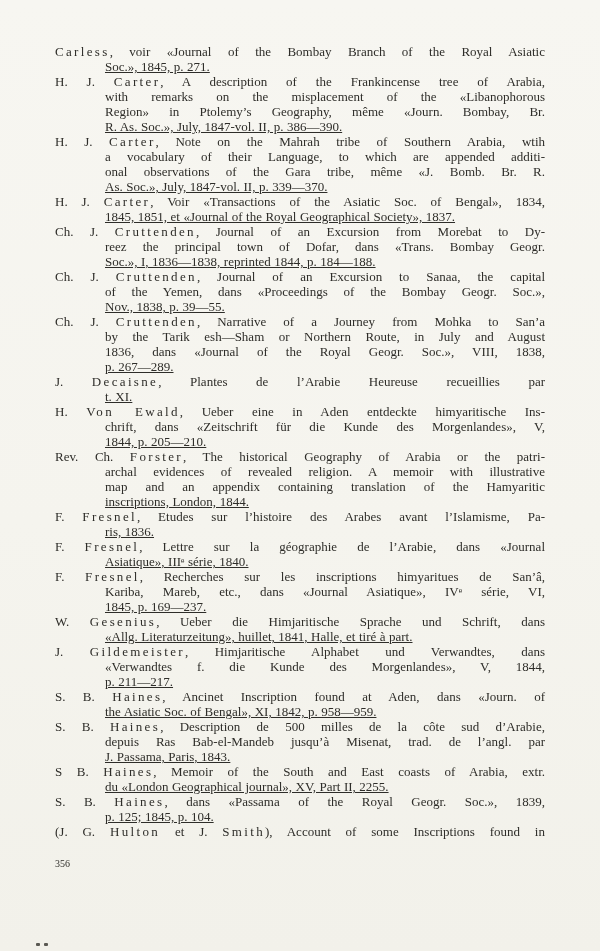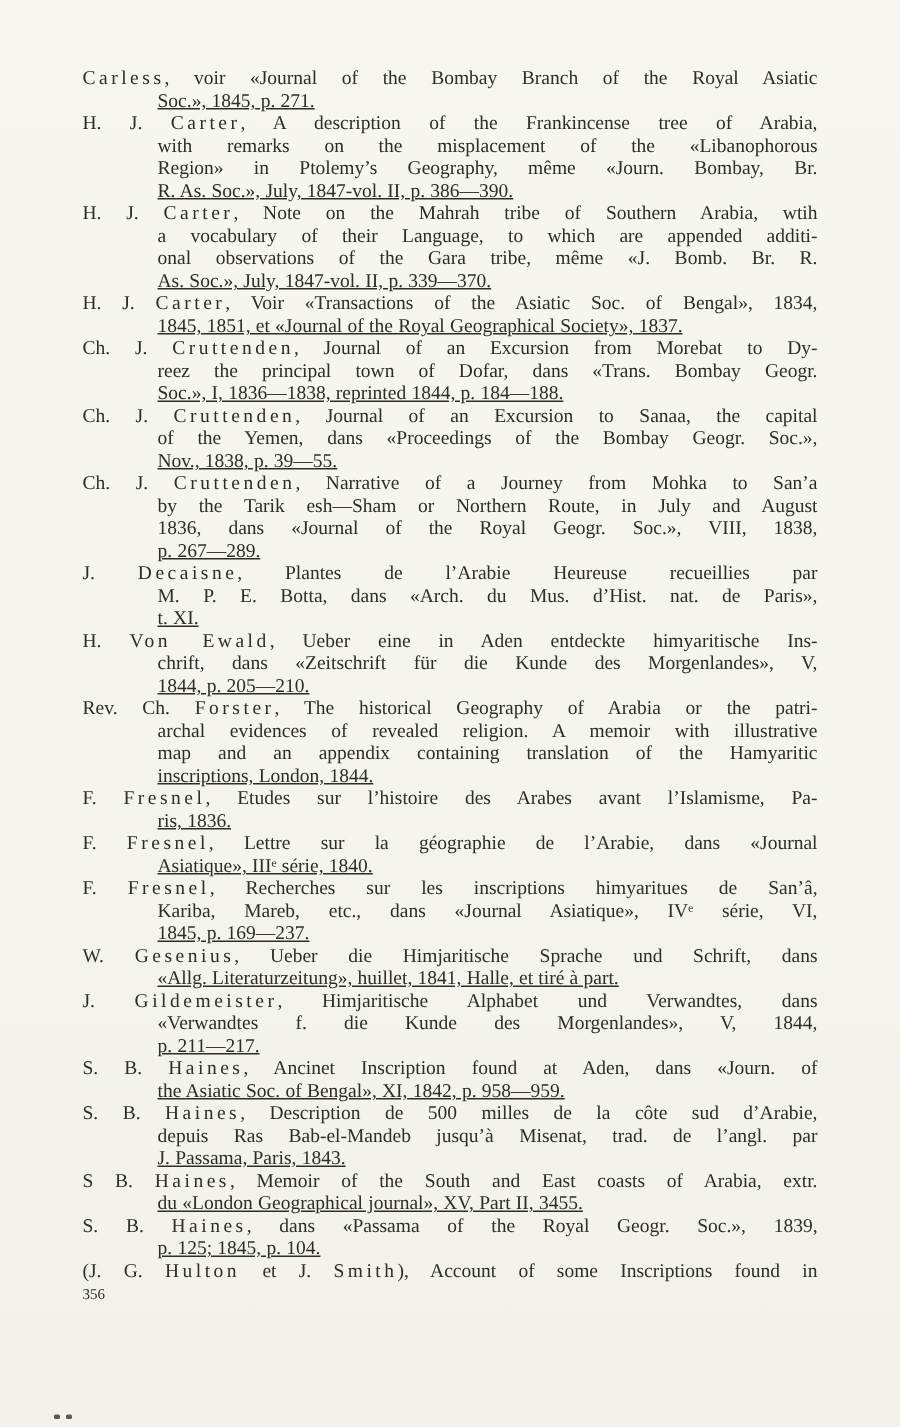--- a/index.html
+++ b/index.html
@@ -77,21 +77,20 @@
         <div class="line cont last"><span class="plain">Nov., 1838, p. 39—55.</span></div>
       </div>
       <div class="entry">
         <div class="line first"><span class="plain">Ch. J. </span><span class="name-spaced">Cruttenden</span><span class="plain">, Narrative of a Journey from Mohka to San’a</span></div>
         <div class="line cont"><span class="plain">by the Tarik esh—Sham or Northern Route, in July and August</span></div>
         <div class="line cont"><span class="plain">1836, dans «Journal of the Royal Geogr. Soc.», VIII, 1838,</span></div>
         <div class="line cont last"><span class="plain">p. 267—289.</span></div>
       </div>
       <div class="entry">
         <div class="line first"><span class="plain">J. </span><span class="name-spaced">Decaisne</span><span class="plain">, Plantes de l’Arabie Heureuse recueillies par</span></div>
-        <div class="line cont"><span class="plain">M. P. E. Botta, dans «Arch. du Mus. d’Hist. nat. de Paris»,</span></div>
         <div class="line cont last"><span class="plain">t. XI.</span></div>
       </div>
       <div class="entry">
         <div class="line first"><span class="plain">H. </span><span class="name-spaced">Von Ewald</span><span class="plain">, Ueber eine in Aden entdeckte himyaritische Ins-</span></div>
         <div class="line cont"><span class="plain">chrift, dans «Zeitschrift für die Kunde des Morgenlandes», V,</span></div>
         <div class="line cont last"><span class="plain">1844, p. 205—210.</span></div>
       </div>
       <div class="entry">
         <div class="line first"><span class="plain">Rev. Ch. </span><span class="name-spaced">Forster</span><span class="plain">, The historical Geography of Arabia or the patri-</span></div>
         <div class="line cont"><span class="plain">archal evidences of revealed religion. A memoir with illustrative</span></div>
@@ -124,21 +123,21 @@
         <div class="line first"><span class="plain">S. B. </span><span class="name-spaced">Haines</span><span class="plain">, Ancinet Inscription found at Aden, dans «Journ. of</span></div>
         <div class="line cont last"><span class="plain">the Asiatic Soc. of Bengal», XI, 1842, p. 958—959.</span></div>
       </div>
       <div class="entry">
         <div class="line first"><span class="plain">S. B. </span><span class="name-spaced">Haines</span><span class="plain">, Description de 500 milles de la côte sud d’Arabie,</span></div>
         <div class="line cont"><span class="plain">depuis Ras Bab-el-Mandeb jusqu’à Misenat, trad. de l’angl. par</span></div>
         <div class="line cont last"><span class="plain">J. Passama, Paris, 1843.</span></div>
       </div>
       <div class="entry">
         <div class="line first"><span class="plain">S B. </span><span class="name-spaced">Haines</span><span class="plain">, Memoir of the South and East coasts of Arabia, extr.</span></div>
-        <div class="line cont last"><span class="plain">du «London Geographical journal», XV, Part II, 3455.</span></div>
+        <div class="line cont last"><span class="plain">du «London Geographical journal», XV, Part II, 2255.</span></div>
       </div>
       <div class="entry">
         <div class="line first"><span class="plain">S. B. </span><span class="name-spaced">Haines</span><span class="plain">, dans «Passama of the Royal Geogr. Soc.», 1839,</span></div>
         <div class="line cont last"><span class="plain">p. 125; 1845, p. 104.</span></div>
       </div>
       <div class="entry">
         <div class="line first"><span class="plain">(J. G. </span><span class="name-spaced">Hulton</span><span class="plain"> et J. </span><span class="name-spaced">Smith</span><span class="plain">), Account of some Inscriptions found in</span></div>
       </div>
     </div>
   <div class="page-number">356</div>

